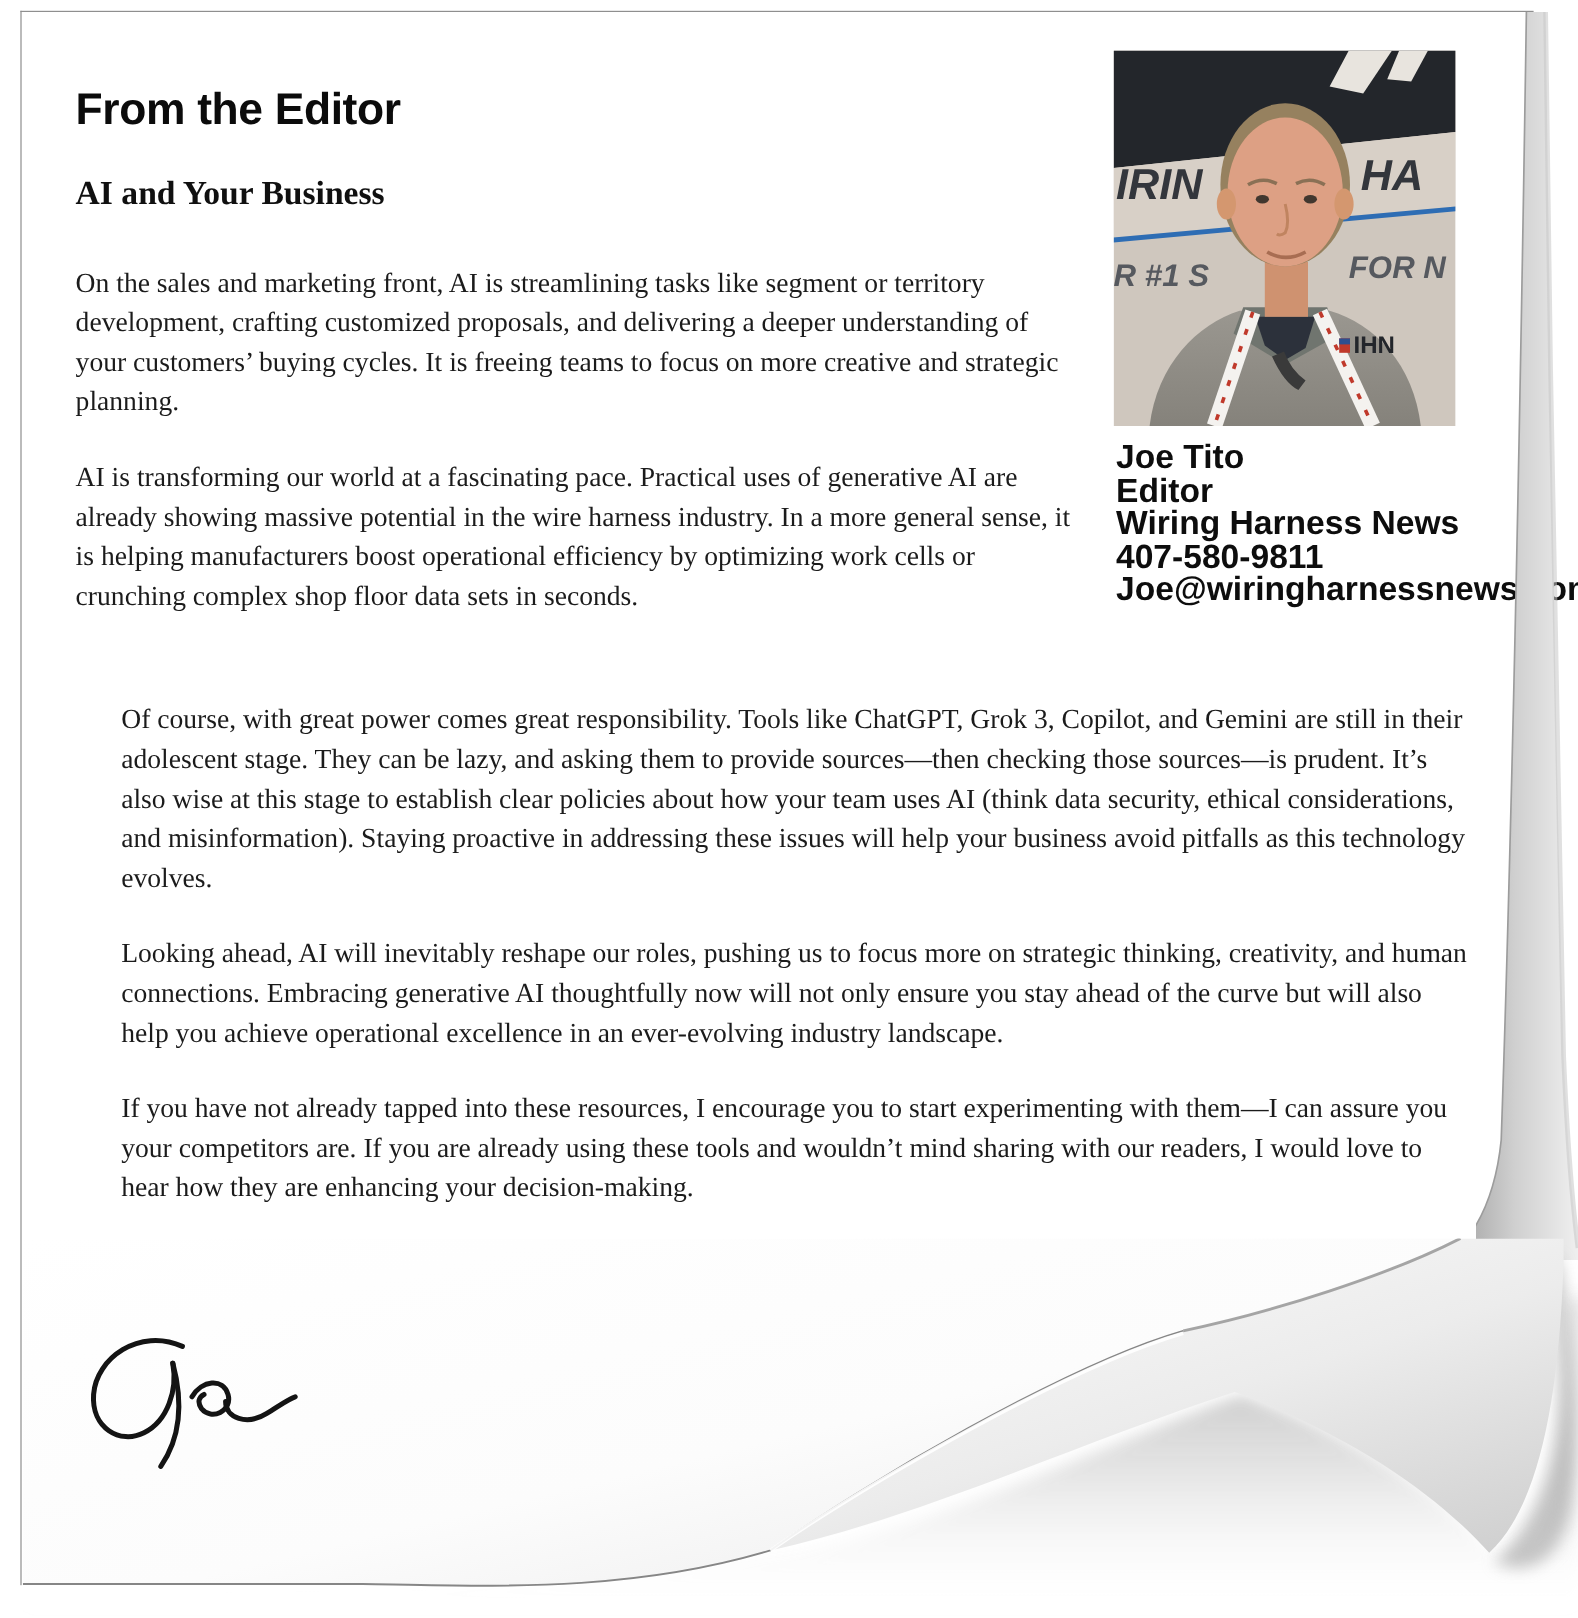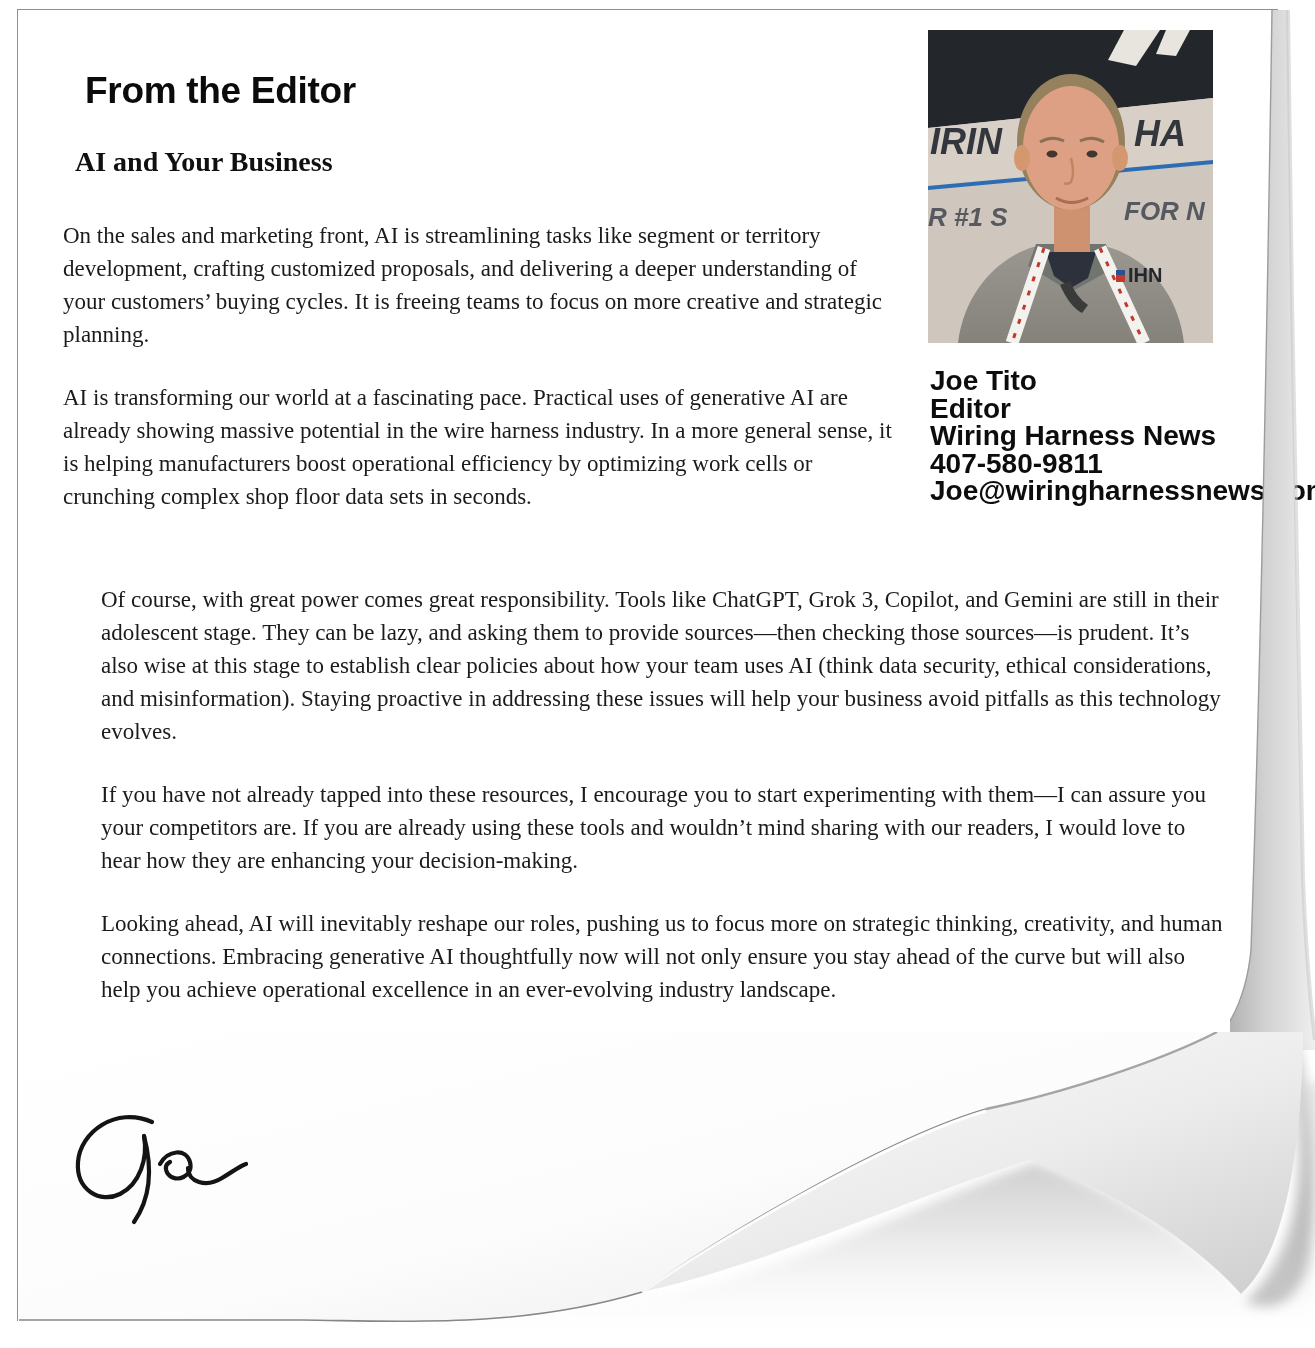--- a/index.html
+++ b/index.html
@@ -2,30 +2,30 @@
 <html><head>
 <meta charset="utf-8">
 <style>
   html,body{margin:0;padding:0;background:#ffffff;}
   #canvas{position:relative;width:1315px;height:1348px;background:#ffffff;overflow:hidden;
           font-family:"Liberation Sans",sans-serif;}
   .page{position:absolute;left:17px;top:9px;width:1260px;height:1311px;background:#ffffff;
         border-top:1.5px solid #8f8f8f;border-left:1.5px solid #8f8f8f;}
   .abs{position:absolute;}
   .title{left:63px;top:70px;font-family:"Liberation Sans",sans-serif;font-weight:700;
-         font-size:37px;letter-spacing:-0.3px;color:#0b0b0b;margin-left:22px;}
+         font-size:37px;letter-spacing:-0.3px;color:#0b0b0b;}
   .heading{left:63px;top:146px;font-family:"Liberation Serif",serif;font-weight:700;
-           font-size:28px;color:#101010;margin-left:12px;}
+           font-size:28px;color:#101010;}
   .col-narrow{left:63px;top:219px;width:840px;}
   .col-wide{left:63px;top:583px;width:1128px;margin-left:38px;}
   .bodytext p{margin:0 0 30px 0;font-family:"Liberation Serif",serif;font-size:23px;
               line-height:33px;color:#1b1b1b;}
   .regards{left:63px;top:1077px;font-family:"Liberation Serif",serif;font-size:23px;color:#1b1b1b;}
   .signature{left:56px;top:1106px;width:220px;height:122px;}
-  .photo{left:928px;top:30px;width:332px;height:313px;}
+  .photo{left:928px;top:42px;width:332px;height:313px;}
   .contact{left:930px;top:367px;font-family:"Liberation Sans",sans-serif;font-weight:600;
            font-size:28px;line-height:27.5px;color:#0d0d0d;}
   .contact div{white-space:nowrap;}
   .edge-right{left:1230px;top:0;width:85px;height:1050px;pointer-events:none;}
   .curl{left:19px;top:1032px;width:1296px;height:316px;pointer-events:none;}
   svg text{font-family:"Liberation Sans",sans-serif;}
 </style>
 </head>
 <body>
 
@@ -37,22 +37,22 @@
 
   <div class="abs heading">AI and Your Business</div>
 
   <div class="abs col-narrow bodytext">
     <p>On the sales and marketing front, AI is streamlining tasks like segment or territory development, crafting customized proposals, and delivering a deeper understanding of your customers’ buying cycles. It is freeing teams to focus on more creative and strategic planning.</p>
     <p>AI is transforming our world at a fascinating pace. Practical uses of generative AI are already showing massive potential in the wire harness industry. In a more general sense, it is helping manufacturers boost operational efficiency by optimizing work cells or crunching complex shop floor data sets in seconds.</p>
   </div>
 
   <div class="abs col-wide bodytext">
     <p>Of course, with great power comes great responsibility. Tools like ChatGPT, Grok 3, Copilot, and Gemini are still in their adolescent stage. They can be lazy, and asking them to provide sources—then checking those sources—is prudent. It’s also wise at this stage to establish clear policies about how your team uses AI (think data security, ethical considerations, and misinformation). Staying proactive in addressing these issues will help your business avoid pitfalls as this technology evolves.</p>
+    <p>Looking ahead, AI will inevitably reshape our roles, pushing us to focus more on strategic thinking, creativity, and human connections. Embracing generative AI thoughtfully now will not only ensure you stay ahead of the curve but will also help you achieve operational excellence in an ever-evolving industry landscape.</p>
     <p>If you have not already tapped into these resources, I encourage you to start experimenting with them—I can assure you your competitors are. If you are already using these tools and wouldn’t mind sharing with our readers, I would love to hear how they are enhancing your decision-making.</p>
-    <p>Looking ahead, AI will inevitably reshape our roles, pushing us to focus more on strategic thinking, creativity, and human connections. Embracing generative AI thoughtfully now will not only ensure you stay ahead of the curve but will also help you achieve operational excellence in an ever-evolving industry landscape.</p>
   </div>
 
   <div class="abs regards">Regards,</div>
 
   <div class="abs photo">
     <svg width="285" height="313" viewBox="0 0 285 313">
       <defs>
         <linearGradient id="jg" x1="0" y1="0" x2="0" y2="1">
           <stop offset="0" stop-color="#9a9790"></stop>
             <stop offset="1" stop-color="#85827b"></stop>

